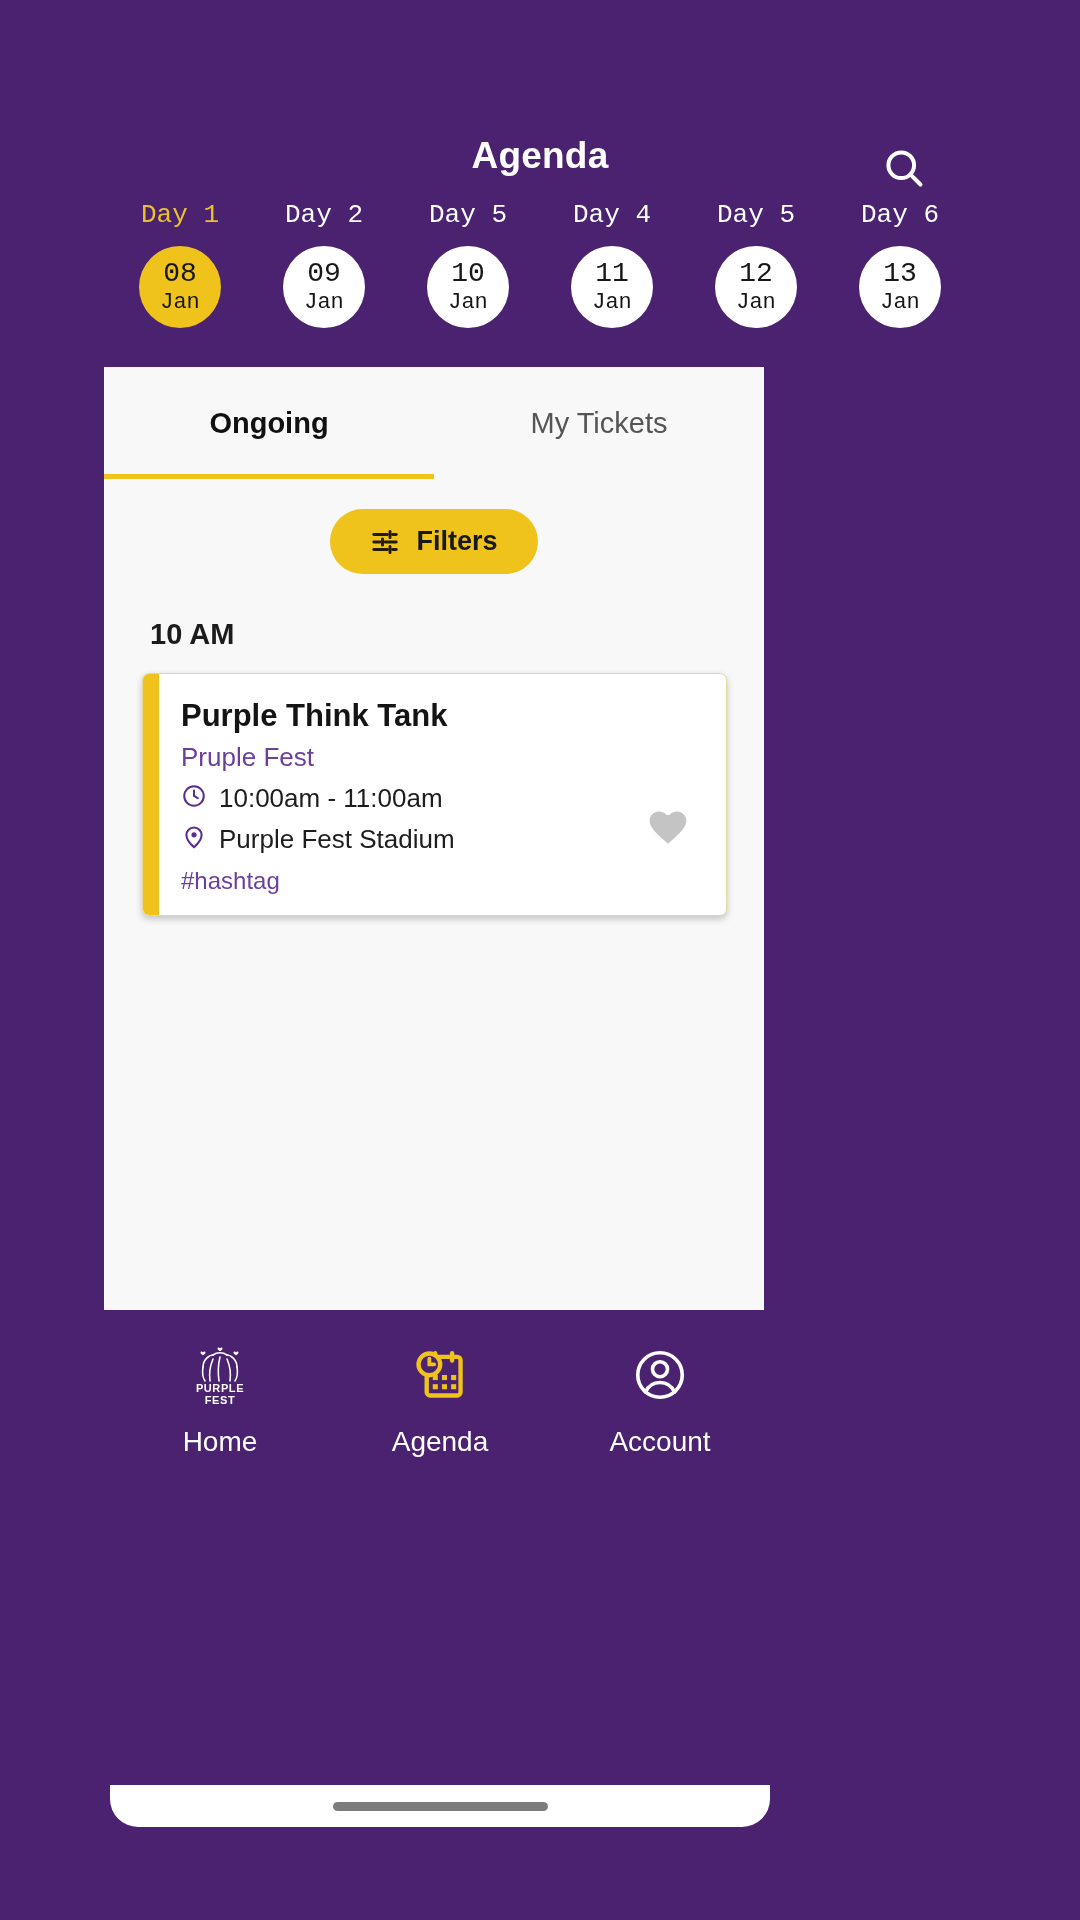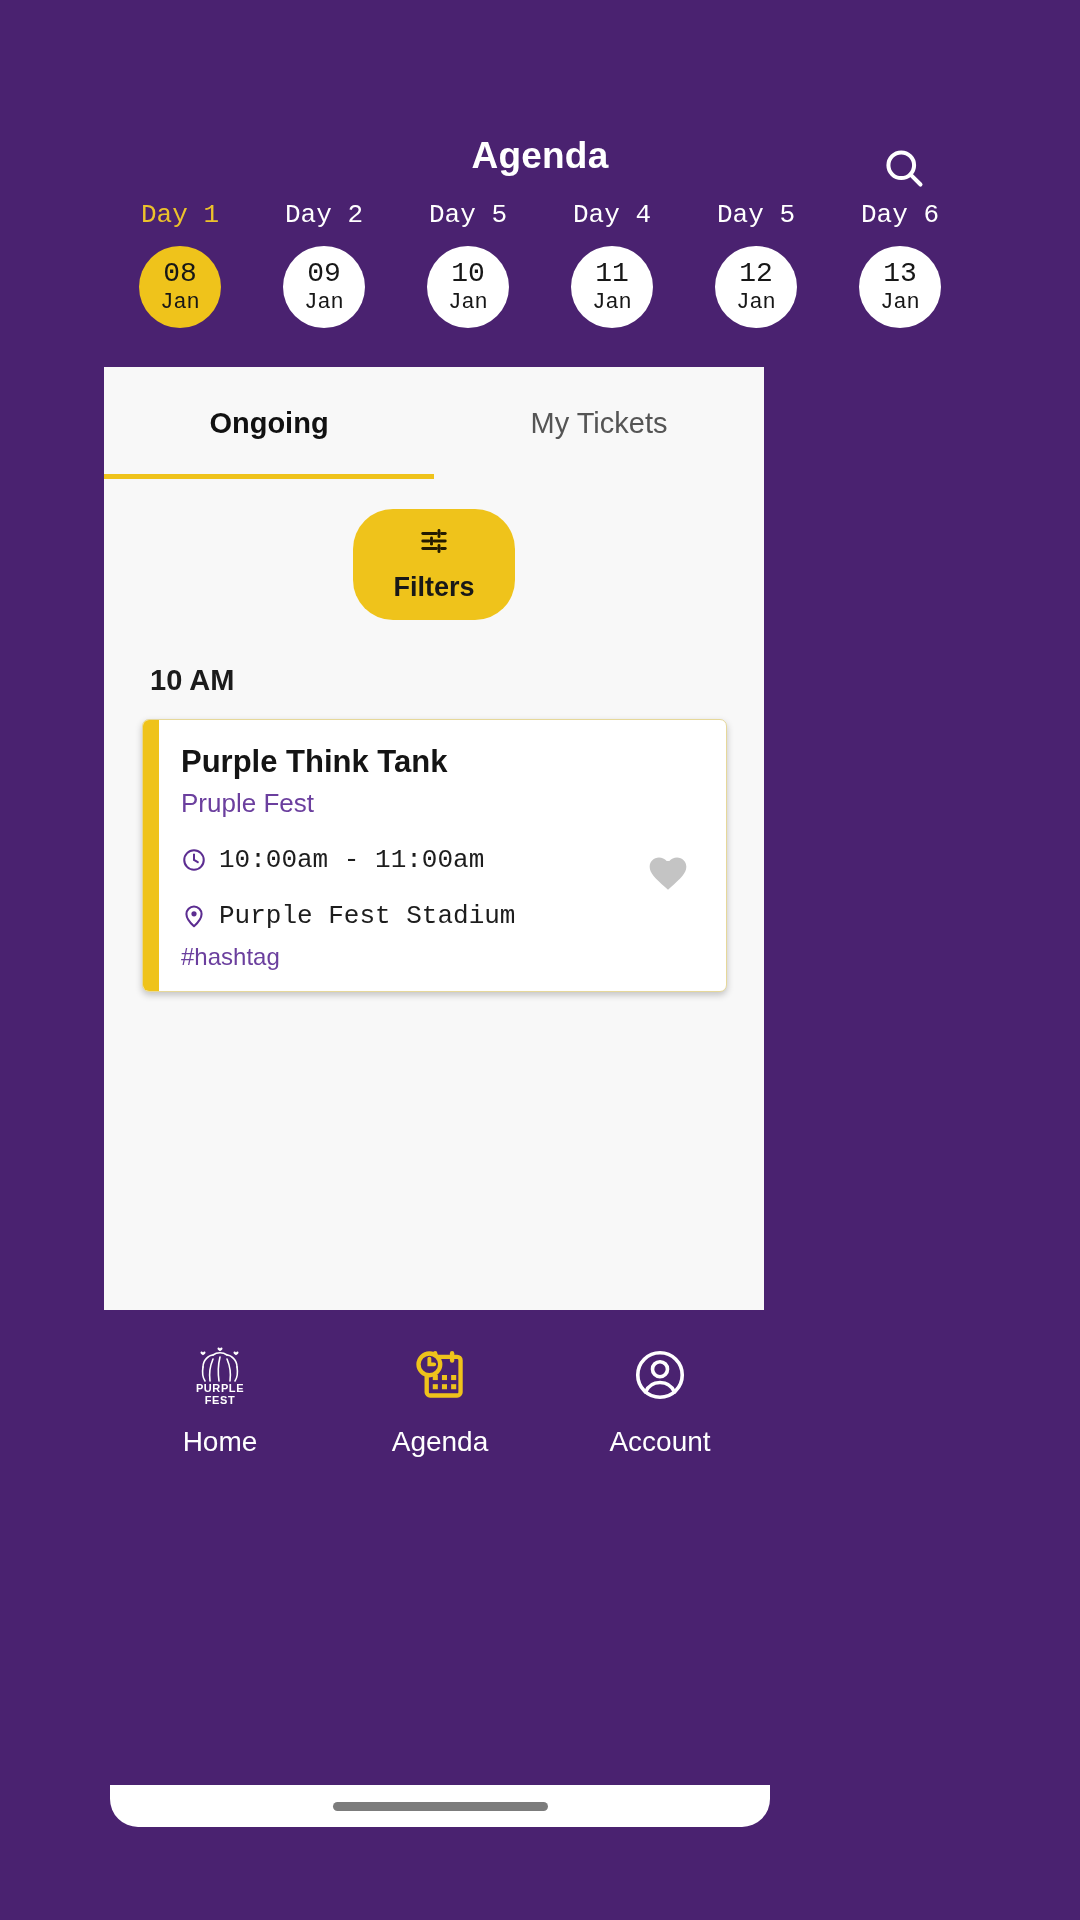--- a/index.html
+++ b/index.html
@@ -58,43 +58,43 @@
   .tab.active { color:#111111; font-weight:bold; }
   .tab.active::after {
     content:""; position:absolute; bottom:0; left:0; width:100%; height:5px;
     background:#EFC31B;
   }
 
   .filters-row { display:flex; justify-content:center; margin-top:30px; }
   .filters-btn {
     display:flex; align-items:center; gap:16px;
     background:#EFC31B; border-radius:40px;
-    padding:17px 40px; cursor:pointer;flex-direction:column;
+    padding:17px 40px; cursor:pointer;
   }
   .filters-label { font-size:27px; font-weight:bold; color:#181818; }
 
   .time-label {
     margin:44px 0 0 46px; font-size:29px; font-weight:bold; color:#1b1b1b;
   }
 
   
   .card-wrap { margin:22px 0 0 38px; width:585px; position:relative; }
   .card {
     position:relative; display:flex; background:#ffffff;
     border-radius:7px; overflow:hidden;
     box-shadow:0 3px 7px rgba(0,0,0,.22);
     border:1px solid #E6D89A;
   }
   .card-bar { width:16px; background:#EFC31B; flex:0 0 16px; }
   .card-body { flex:1; padding:24px 40px 20px 22px; position:relative; }
   .card-title { font-size:31px; font-weight:bold; color:#141414; }
   .card-sub { font-size:26px; color:#6B3F9E; margin-top:8px; }
   .card-line {
-    display:flex; align-items:center; gap:12px;
-    font-size:26px; color:#1d1d1d; margin-top:26px;font-family:Liberation Mono, monospace;
+    display:flex; align-items:flex-start; gap:12px;
+    font-size:26px; color:#1d1d1d; margin-top:10px;
   }
   .card-tag { font-size:24px; color:#6B3F9E; margin-top:12px; }
   .fav-btn {
     position:absolute; right:34px; top:132px;
     width:48px; height:48px; cursor:pointer;
   }
 
   
   .bottom-nav {
     position:absolute; left:110px; top:1310px; width:660px; height:180px;

